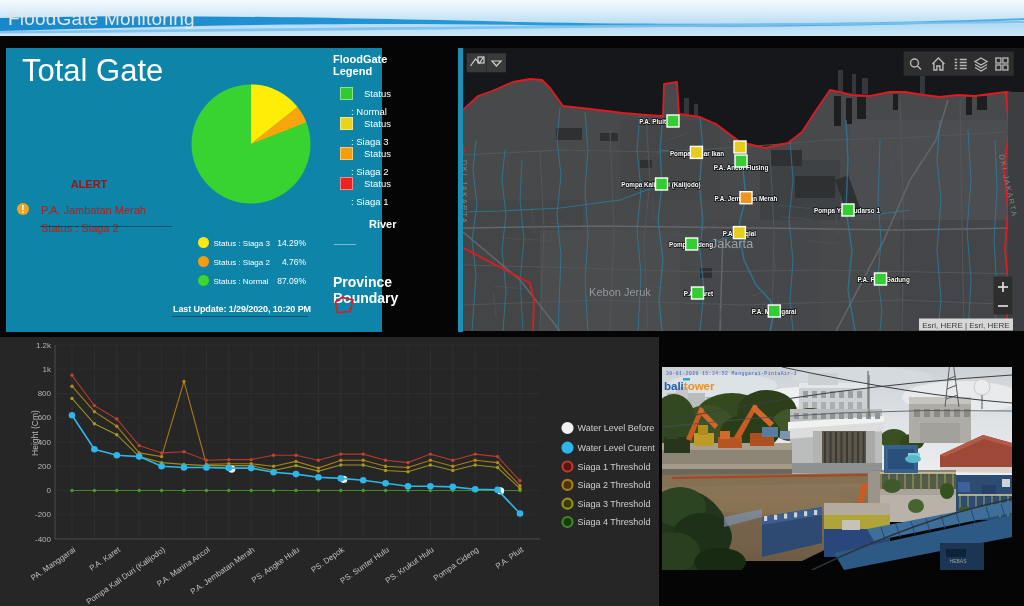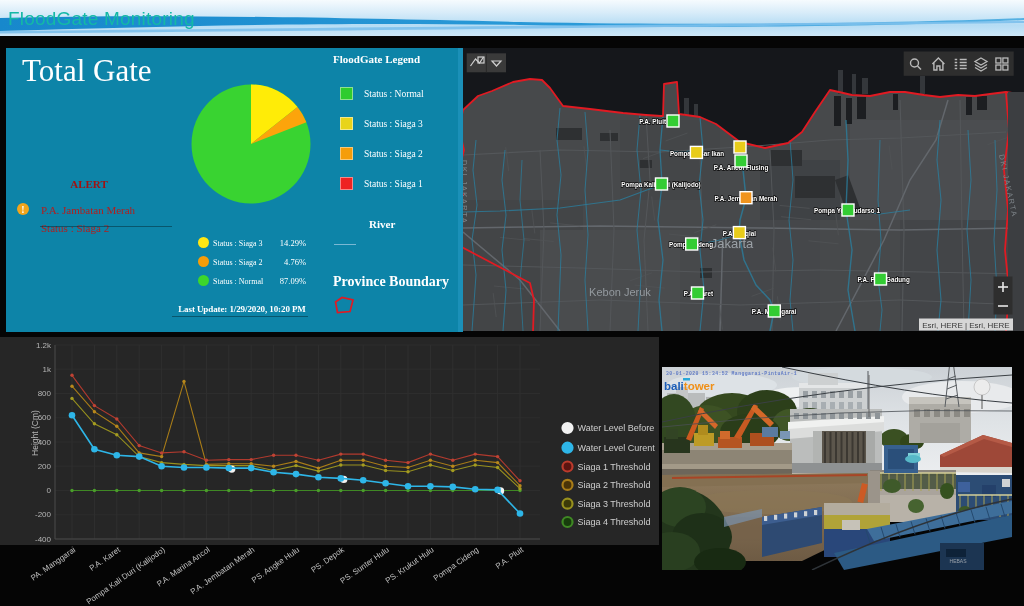--- a/index.html
+++ b/index.html
@@ -24,24 +24,24 @@
         <linearGradient id="wg" x1="0" y1="0" x2="1" y2="0">
           <stop offset="0" stop-color="#1788cc"></stop>
           <stop offset="0.55" stop-color="#2a9ad8"></stop>
           <stop offset="1" stop-color="#55b0e2"></stop>
         </linearGradient>
       </defs>
       <rect width="1024" height="36" fill="url(#hg)"></rect>
       <path d="M0 18 C 150 14, 300 17, 520 22 C 720 26, 900 23, 1024 18 L1024 20 C 900 26, 720 29, 520 25 C 300 22, 150 27, 0 31 Z" fill="url(#wg)"></path>
       <path d="M0 31 C 300 28, 600 25, 1024 21 L1024 23 C 600 28, 300 31, 0 33.5 Z" fill="#7cc0ec" opacity="0.9"></path>
     </svg>
-    <div class="abs" style="left:8px;top:8px;font-size:19px;color:#14b8a6;letter-spacing:0.2px;">FloodGate Monitoring</div>
+    <div class="abs" style="left:8px;top:8px;font-size:19px;color:#e5e5e5;letter-spacing:0.2px;">FloodGate Monitoring</div>
   </div>
 
-  <div class="abs" style="left:6px;top:48px;width:452px;height:284px;background:#0d84a8;color:#fff;font-family:Liberation Serif, serif;">
+  <div class="abs" style="left:6px;top:48px;width:376px;height:284px;background:#0d84a8;color:#fff;">
     <div class="abs" style="left:16px;top:5px;font-size:31px;font-weight:400;">Total Gate</div>
     <div class="abs" style="left:0px;top:130px;width:166px;text-align:center;font-size:11px;font-weight:700;color:#a11212;">ALERT</div>
 
     <div class="abs" style="left:11px;top:155px;width:12px;height:12px;border-radius:50%;background:#f2a51c;color:#fff;font-size:10px;font-weight:700;text-align:center;line-height:13px;">!</div>
     <div class="abs" style="left:35px;top:153px;font-size:11px;color:#b02020;line-height:18px;">P.A. Jambatan Merah<br>Status : Siaga 2</div>
     <div class="abs" style="left:34px;top:178px;width:132px;height:1px;background:rgba(0,0,0,0.35);"></div>
 
     <svg class="abs" style="left:179px;top:30px;" width="132" height="132" viewBox="0 0 132 132">
       <circle cx="66" cy="66" r="59.5" fill="#39d331"></circle>
       <path d="M66 66 L66 6.5 A59.5 59.5 0 0 1 112.5 29 Z" fill="#ffec07"></path>
@@ -244,21 +244,21 @@
         <g stroke="#e8e8e8" stroke-width="1.6">
           <line x1="535" y1="239" x2="545" y2="239"></line>
           <line x1="540" y1="234" x2="540" y2="244"></line>
           <line x1="535" y1="258" x2="545" y2="258"></line>
         </g>
         <rect x="456" y="270.5" width="94" height="12" fill="#d6d6d6"></rect>
         <text x="503" y="279.5" font-size="8" fill="#3a3a3a" text-anchor="middle" font-family="Liberation Sans">Esri, HERE | Esri, HERE</text>
       </svg>
   </div>
 
-  <div class="abs" style="left:0;top:337px;width:659px;height:208px;background:#262626;">
+  <div class="abs" style="left:0;top:337px;width:659px;height:269px;background:#262626;">
     <svg width="659" height="269" viewBox="0 0 659 269" id="chartsvg">
         <line x1="55" y1="8.0" x2="540" y2="8.0" stroke="#2d2d2d" stroke-width="1"></line>
         <text x="51" y="10.5" font-size="8" fill="#b5b5b5" text-anchor="end">1.2k</text>
         <line x1="55" y1="32.2" x2="540" y2="32.2" stroke="#2d2d2d" stroke-width="1"></line>
         <text x="51" y="34.7" font-size="8" fill="#b5b5b5" text-anchor="end">1k</text>
         <line x1="55" y1="56.5" x2="540" y2="56.5" stroke="#2d2d2d" stroke-width="1"></line>
         <text x="51" y="59.0" font-size="8" fill="#b5b5b5" text-anchor="end">800</text>
         <line x1="55" y1="80.8" x2="540" y2="80.8" stroke="#2d2d2d" stroke-width="1"></line>
         <text x="51" y="83.3" font-size="8" fill="#b5b5b5" text-anchor="end">600</text>
         <line x1="55" y1="105.0" x2="540" y2="105.0" stroke="#2d2d2d" stroke-width="1"></line>

